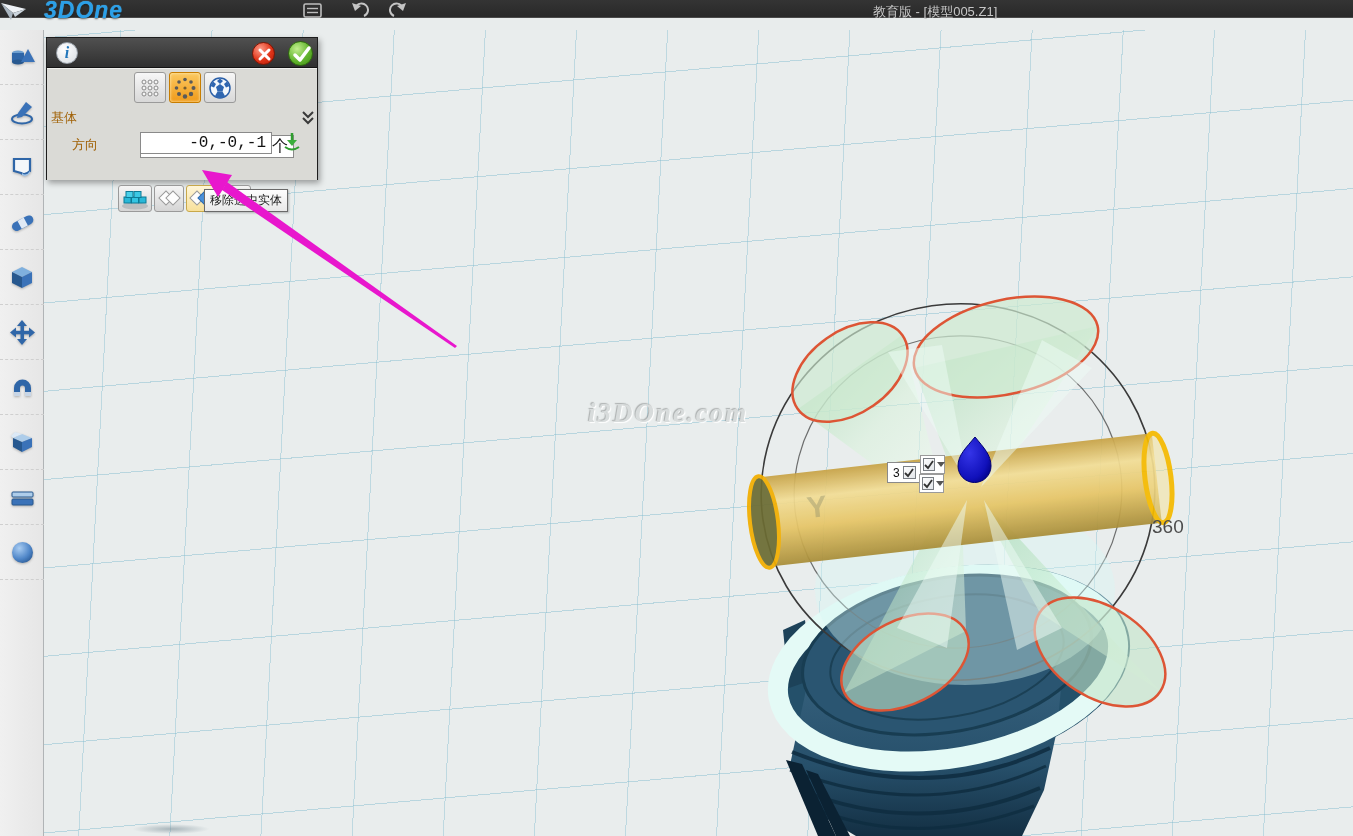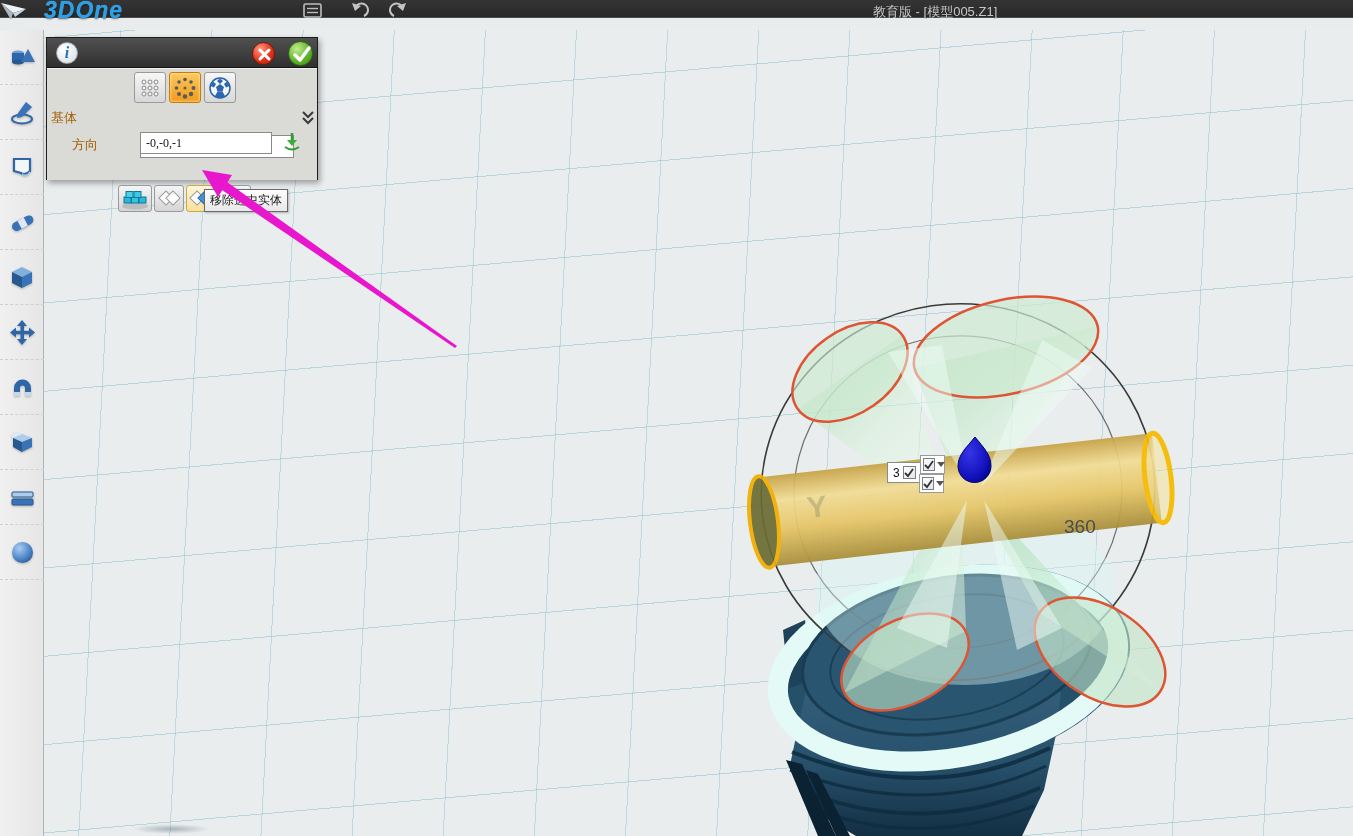--- a/index.html
+++ b/index.html
@@ -66,22 +66,22 @@
   .ok-btn { position:absolute; left:241px; top:3px; width:25px; height:25px; border-radius:50%;
     background:radial-gradient(circle at 35% 30%,#c2ee8e,#62b42e 55%,#3f8c14); border:1px solid #2f6b0d; cursor:pointer; }
   .dlg-body { position:relative; height:112px; background:#dadad6; border-top:1px solid #efefec; }
   .pattern-row { position:absolute; left:87px; top:3px; display:flex; gap:3px; }
   .pat-btn { width:32px; height:31px; border:1px solid #9a9a9a; border-radius:3px;
     background:linear-gradient(to bottom,#f7f7f7,#d8d8d8); display:flex; align-items:center; justify-content:center; cursor:pointer; }
   .pat-btn.selected { background:linear-gradient(to bottom,#fbc860,#f09a1a); border-color:#c87d00;
     box-shadow:inset 0 0 3px #fff0c0; }
   .fld-label { position:absolute; left:4px; font-size:13px; color:#a16207; }
   .lbl-base { top:73px; } .lbl-dir { top:100px;margin-left:21px; }
-  .fld-input { position:absolute; height:23px; border:1px solid #8a8a8a; background:#fff; font-size:12px;
-    color:#111; padding:0 5px; font-family:Liberation Serif, serif; }
+  .fld-input { position:absolute; height:23px; border:1px solid #8a8a8a; background:#fff; font-size:16px;
+    color:#111; padding:0 5px; font-family:Liberation Mono, monospace;text-align:right; }
   .inp-base { left:93px; top:66px; width:154px; }
   .inp-dir { left:93px; top:93px; width:132px; height:22px; }
   .chevrons { position:absolute; left:252px; top:68px; width:18px; height:18px; cursor:pointer; }
   .pick-dir { position:absolute; left:235px; top:94px; width:20px; height:21px; cursor:pointer; }
   .bool-row { position:absolute; left:71px; top:116px; display:flex; gap:2px; }
   .bool-btn { height:27px; border:1px solid #9a9a9a; border-radius:3px;
     background:linear-gradient(to bottom,#f5f5f5,#d5d5d5); display:flex; align-items:center; justify-content:center; cursor:pointer; }
   .bool-btn.selected { background:linear-gradient(to bottom,#fff6d8,#f7e09a); border-color:#c8a84a; }
 
   
@@ -91,20 +91,21 @@
 
   
   .anno { position:absolute; left:0; top:0; width:1353px; height:836px; pointer-events:none; z-index:60; }
 </style>
 </head>
 <body>
 
 <div class="viewport">
   <div class="grid-a"></div>
   <div class="grid-b"></div>
+  <div class="watermark">i3DOne.com</div>
 
   <svg class="model-svg" width="1309" height="806" viewBox="0 0 1309 806">
     <defs>
       <linearGradient id="gTeal" x1="0" y1="0" x2="0" y2="1">
         <stop offset="0" stop-color="#35607c"></stop>
           <stop offset=".55" stop-color="#27506b"></stop>
           <stop offset="1" stop-color="#132f43"></stop>
       </linearGradient>
       <linearGradient id="gYellow" x1="0" y1="0" x2="0" y2="1">
         <stop offset="0" stop-color="#c7a245"></stop>
@@ -198,21 +199,21 @@
   <span class="dd-arrow"></span>
 </div>
 <div class="mini-check-box mcb-lower">
   <span class="checkbox">
       <svg width="10" height="10">
         <path d="M1,5 L4,8 L9,1" stroke="#333" stroke-width="1.8" fill="none"></path>
       </svg>
     </span>
   <span class="dd-arrow"></span>
 </div>
-<div class="angle-label" style="position:absolute; left:1064px; top:516px; z-index:8;">360</div>
+<div class="angle-label" style="position:absolute; left:1152px; top:516px; z-index:8;">360</div>
 
 <div class="sidebar">
   <div class="side-item">
     <svg width="27" height="27">
       <ellipse cx="9" cy="9" rx="6" ry="2.6" fill="#6d9fd0"></ellipse>
         <rect x="3" y="9" width="12" height="9" fill="#2f66a8"></rect>
       <ellipse cx="9" cy="18" rx="6" ry="2.6" fill="#27588f"></ellipse>
         <path d="M19,5 L26,18 L12,18 Z" fill="#3a72b8"></path>
     </svg>
   </div>

